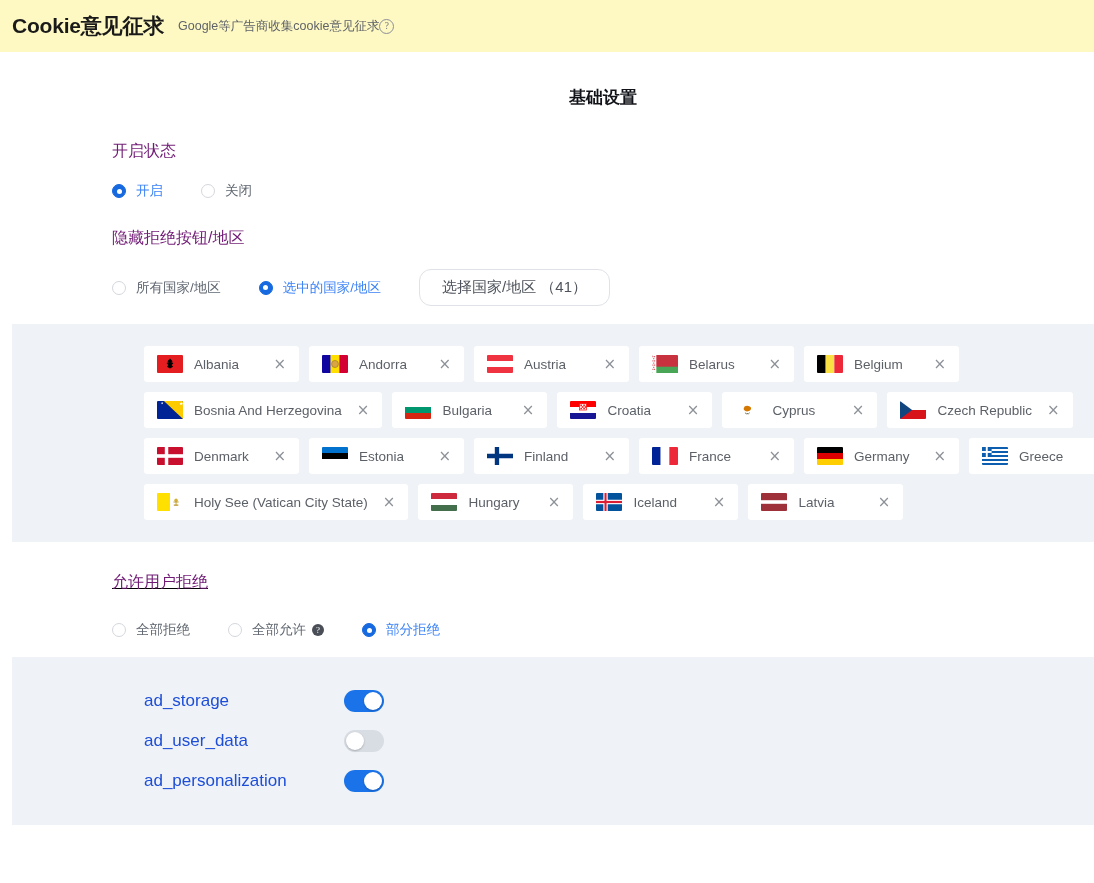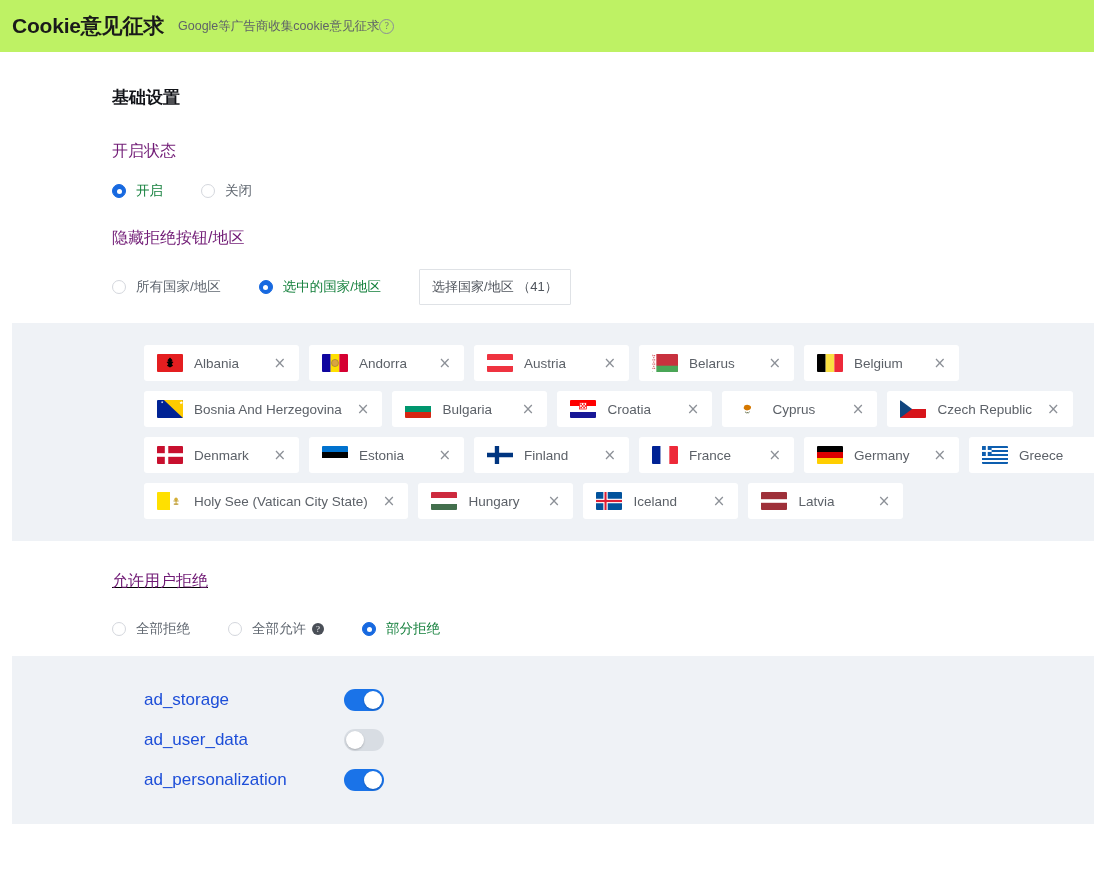--- a/index.html
+++ b/index.html
@@ -11,21 +11,21 @@
     height: 883px;
     overflow: hidden;
     background: #ffffff;
     font-family: "Liberation Sans", sans-serif;
     -webkit-font-smoothing: antialiased;
   }
 
   
   .page-header {
     height: 52px;
-    background: #bef264;
+    background: #fef9c3;
     display: flex;
     align-items: center;
     padding: 0 0 0 12px;
     box-sizing: border-box;
   }
   .page-header-title {
     font-size: 21px;
     font-weight: bold;
     color: #1a1a1a;
     letter-spacing: -0.2px;
@@ -67,20 +67,21 @@
   .inner {
     padding: 34px 0 0 100px;
     box-sizing: border-box;
   }
 
   .section-title {
     font-size: 17px;
     font-weight: bold;
     color: #111318;
     margin: 0 0 32px 0;
+    text-align: center;
   }
 
   .field-label {
     font-size: 16px;
     color: #701a75;
     margin-bottom: 20px;
   }
 
   .field-block { margin-bottom: 28px; }
 
@@ -121,45 +122,45 @@
     height: 5px;
     margin: -2.5px 0 0 -2.5px;
     border-radius: 50%;
     background: #ffffff;
   }
   .radio-text {
     font-size: 13.5px;
     color: #606770;
     margin-left: 10px;
   }
-  .radio-opt.checked .radio-text { color: #15803d; }
+  .radio-opt.checked .radio-text { color: #3b82f6; }
 
   .help-dot {
     display: inline-block;
     width: 12px;
     height: 12px;
     border-radius: 50%;
     background: #4a4f57;
     color: #fff;
     font-size: 9px;
     line-height: 12px;
     text-align: center;
     margin-left: 6px;
     font-family: "Liberation Serif", serif;
     vertical-align: middle;
   }
 
   
   .ghost-btn {
     border: 1px solid #dfe2e6;
     background: #fff;
-    border-radius: 1px;
-    font-size: 13px;
+    border-radius: 12px;
+    font-size: 15px;
     color: #4e535b;
-    padding: 8px 12px;
+    padding: 8px 22px;
     cursor: pointer;
     font-family: "Liberation Sans", sans-serif;
     white-space: nowrap;
   }
 
   
   .chip-panel {
     background: #eff2f6;
     margin: 0 0 0 0;
     padding: 22px 0 22px 20px;

